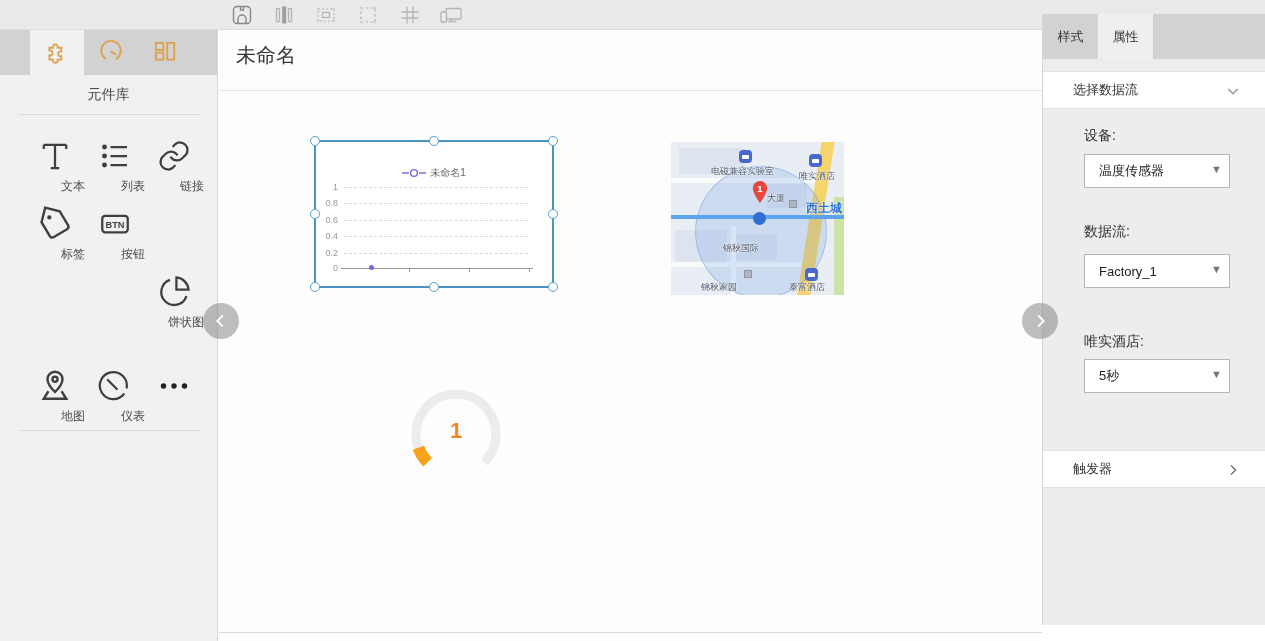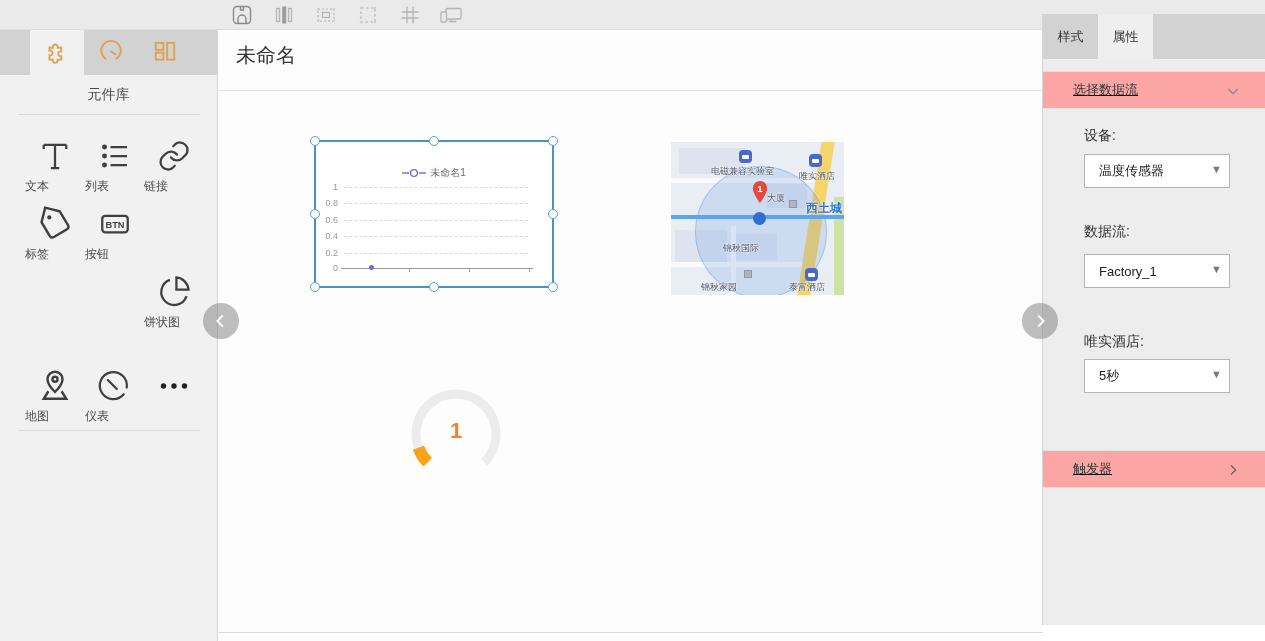--- a/index.html
+++ b/index.html
@@ -11,21 +11,21 @@
   .topbar { position:absolute; left:0; top:0; width:1265px; height:30px; background:#eaeaea; border-bottom:1px solid #dedede; }
   .tb-icon { position:absolute; top:3px; width:24px; height:24px; cursor:pointer; }
 
   
   .left-panel { position:absolute; left:0; top:30px; width:218px; height:611px; background:#f1f1f1; border-right:1px solid #d6d6d6; }
   .left-tabbar { position:absolute; left:0; top:0; width:100%; height:45px; background:#d2d2d2; }
   .left-tab { position:absolute; top:0; width:54px; height:45px; display:flex; align-items:center; justify-content:center; cursor:pointer; }
   .left-tab.active { background:#f1f1f1; }
   .lp-title { position:absolute; left:0; width:100%; text-align:center; font-size:14px; color:#4a4a4a; }
   .lp-divider { position:absolute; left:18px; width:182px; height:1px; background:#dcdcdc; }
-  .comp-cell { position:absolute; width:60px; text-align:left; cursor:pointer; }
+  .comp-cell { position:absolute; width:60px; text-align:right; cursor:pointer; }
   .comp-cell svg { display:block; margin:0 auto; }
   .comp-label { margin-top:4px; font-size:12px; color:#4d4d4d; }
 
   
   .canvas { position:absolute; left:219px; top:30px; width:823px; height:611px; background:#fdfdfd; }
   .canvas-title { position:absolute; left:17px; top:12px; font-size:20px; color:#333; }
   .canvas-divider { position:absolute; left:0; top:60px; width:100%; height:1px; background:#e4e4e4; }
   .canvas-bottomline { position:absolute; left:0; top:602px; width:100%; height:1px; background:#d9d9d9; }
 
   
@@ -53,21 +53,21 @@
   .gauge-value { position:absolute; left:0; top:36px; width:104px; text-align:center; font-size:22px; font-weight:bold; color:#f0861f; }
 
   
   .collapse { position:absolute; width:36px; height:36px; border-radius:50%; background:rgba(125,125,125,0.5); display:flex; align-items:center; justify-content:center; cursor:pointer; z-index:50; }
 
   
   .right-panel { position:absolute; left:1042px; top:14px; width:223px; height:611px; background:#ededed; border-left:1px solid #d6d6d6; }
   .right-tabbar { position:absolute; left:0; top:0; width:100%; height:45px; background:#d2d2d2; }
   .right-tab { position:absolute; top:0; width:55px; height:45px; display:flex; align-items:center; justify-content:center; font-size:13px; color:#333; cursor:pointer; }
   .right-tab.active { background:#efefef; }
-  .section-row { position:absolute; left:0; width:100%; height:38px; background:#fca5a5; border-top:1px solid #e2e2e2; border-bottom:1px solid #e2e2e2; display:flex; align-items:center; cursor:pointer;text-decoration:underline; }
+  .section-row { position:absolute; left:0; width:100%; height:38px; background:#ffffff; border-top:1px solid #e2e2e2; border-bottom:1px solid #e2e2e2; display:flex; align-items:center; cursor:pointer; }
   .section-title { margin-left:30px; font-size:13px; color:#333; }
   .section-chevron { position:absolute; right:24px; top:11px; }
   .field-label { position:absolute; left:41px; font-size:14px; color:#333; }
   .dropdown { position:absolute; left:41px; width:146px; height:34px; background:#fff; border:1px solid #b5b5b5; display:flex; align-items:center; cursor:pointer; }
   .dd-text { margin-left:14px; font-size:13px; color:#222; }
   .dd-arrow { position:absolute; right:7px; top:8px; font-size:11px; color:#777; }
 </style>
 </head>
 <body>
 

